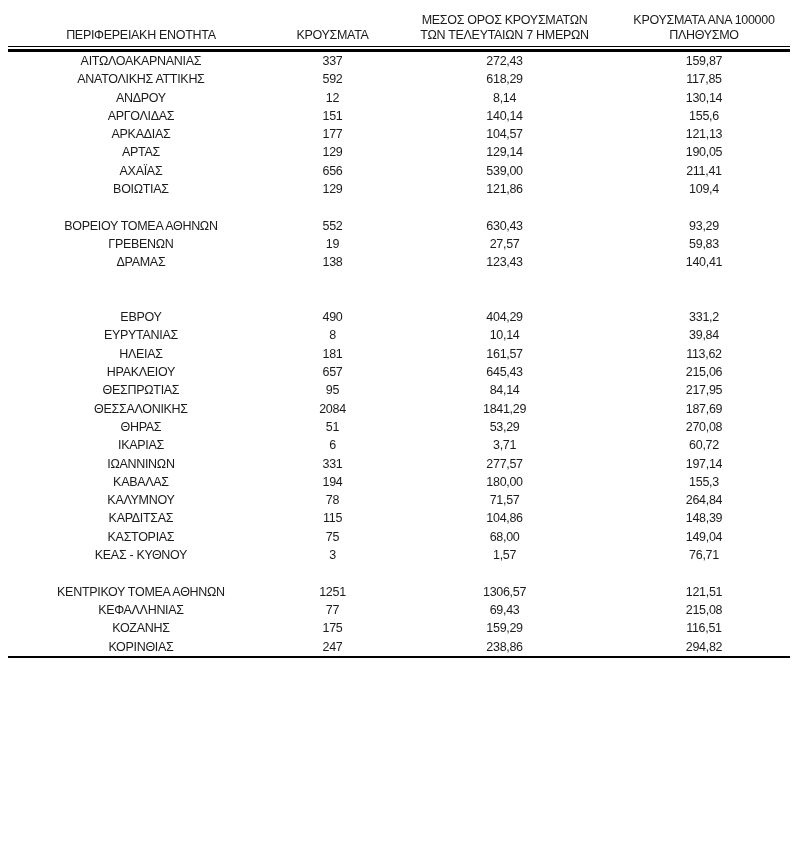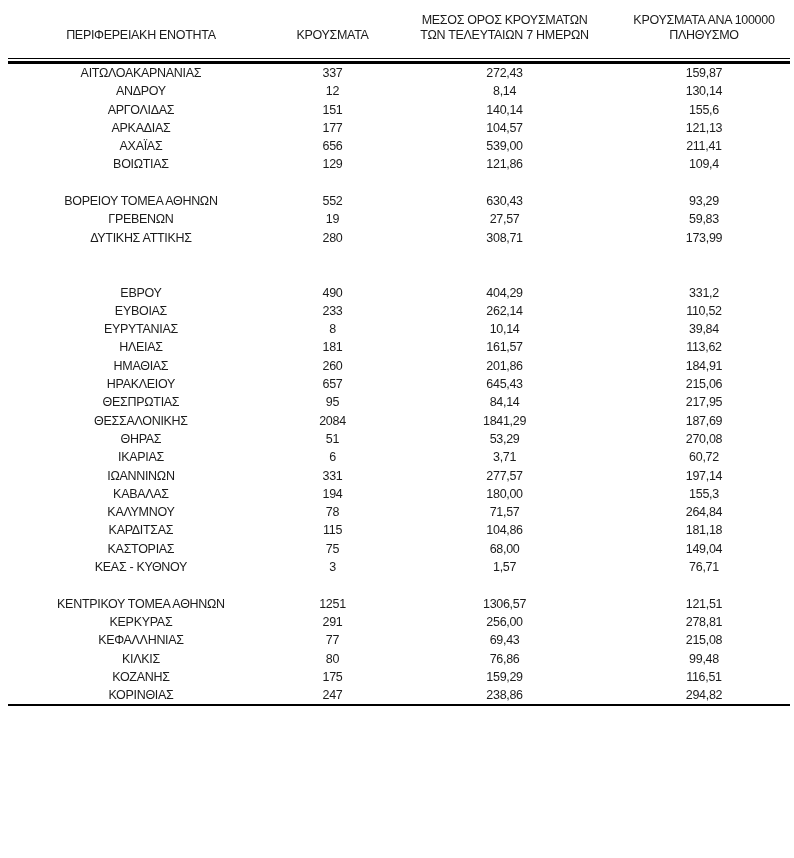--- a/index.html
+++ b/index.html
@@ -31,21 +31,21 @@
     letter-spacing: -0.3px;
     text-align: center;
     padding: 0;
     white-space: nowrap;
     overflow: visible;
   }
   thead th {
     vertical-align: bottom;
     white-space: pre-line;
     line-height: 14.5px;
-    padding-bottom: 16px;
+    padding-bottom: 4px;
     border-bottom: 1px solid #000000;
   }
   tr.rule td {
     height: 2px;
     border-bottom: 3px solid #000000;
   }
   tbody td {
     height: 18.3px;
     line-height: 18.3px;
   }
@@ -81,38 +81,50 @@
       </tr>
     </thead>
     <tbody id="table-body">
         <tr>
           <td>ΑΙΤΩΛΟΑΚΑΡΝΑΝΙΑΣ</td>
           <td>337</td>
           <td>272,43</td>
           <td>159,87</td>
         </tr>
         <tr>
+          <td>ΑΝΑΤΟΛΙΚΗΣ ΑΤΤΙΚΗΣ</td>
+          <td>592</td>
+          <td>618,29</td>
+          <td>117,85</td>
+        </tr>
+        <tr>
           <td>ΑΝΔΡΟΥ</td>
           <td>12</td>
           <td>8,14</td>
           <td>130,14</td>
         </tr>
         <tr>
           <td>ΑΡΓΟΛΙΔΑΣ</td>
           <td>151</td>
           <td>140,14</td>
           <td>155,6</td>
         </tr>
         <tr>
           <td>ΑΡΚΑΔΙΑΣ</td>
           <td>177</td>
           <td>104,57</td>
           <td>121,13</td>
         </tr>
         <tr>
+          <td>ΑΡΤΑΣ</td>
+          <td>129</td>
+          <td>129,14</td>
+          <td>190,05</td>
+        </tr>
+        <tr>
           <td>ΑΧΑΪΑΣ</td>
           <td>656</td>
           <td>539,00</td>
           <td>211,41</td>
         </tr>
         <tr>
           <td>ΒΟΙΩΤΙΑΣ</td>
           <td>129</td>
           <td>121,86</td>
           <td>109,4</td>
@@ -126,62 +138,50 @@
           <td>630,43</td>
           <td>93,29</td>
         </tr>
         <tr>
           <td>ΓΡΕΒΕΝΩΝ</td>
           <td>19</td>
           <td>27,57</td>
           <td>59,83</td>
         </tr>
         <tr>
-          <td>ΔΥΤΙΚΗΣ ΑΤΤΙΚΗΣ</td>
-          <td>280</td>
-          <td>308,71</td>
-          <td>173,99</td>
+          <td>ΔΡΑΜΑΣ</td>
+          <td>138</td>
+          <td>123,43</td>
+          <td>140,41</td>
         </tr>
         <tr class="spacer">
           <td colspan="4"></td>
         </tr>
         <tr class="spacer">
           <td colspan="4"></td>
         </tr>
         <tr>
           <td>ΕΒΡΟΥ</td>
           <td>490</td>
           <td>404,29</td>
           <td>331,2</td>
         </tr>
         <tr>
-          <td>ΕΥΒΟΙΑΣ</td>
-          <td>233</td>
-          <td>262,14</td>
-          <td>110,52</td>
-        </tr>
-        <tr>
           <td>ΕΥΡΥΤΑΝΙΑΣ</td>
           <td>8</td>
           <td>10,14</td>
           <td>39,84</td>
         </tr>
         <tr>
           <td>ΗΛΕΙΑΣ</td>
           <td>181</td>
           <td>161,57</td>
           <td>113,62</td>
         </tr>
         <tr>
-          <td>ΗΜΑΘΙΑΣ</td>
-          <td>260</td>
-          <td>201,86</td>
-          <td>184,91</td>
-        </tr>
-        <tr>
           <td>ΗΡΑΚΛΕΙΟΥ</td>
           <td>657</td>
           <td>645,43</td>
           <td>215,06</td>
         </tr>
         <tr>
           <td>ΘΕΣΠΡΩΤΙΑΣ</td>
           <td>95</td>
           <td>84,14</td>
           <td>217,95</td>
@@ -219,21 +219,21 @@
         <tr>
           <td>ΚΑΛΥΜΝΟΥ</td>
           <td>78</td>
           <td>71,57</td>
           <td>264,84</td>
         </tr>
         <tr>
           <td>ΚΑΡΔΙΤΣΑΣ</td>
           <td>115</td>
           <td>104,86</td>
-          <td>181,18</td>
+          <td>148,39</td>
         </tr>
         <tr>
           <td>ΚΑΣΤΟΡΙΑΣ</td>
           <td>75</td>
           <td>68,00</td>
           <td>149,04</td>
         </tr>
         <tr>
           <td>ΚΕΑΣ - ΚΥΘΝΟΥ</td>
           <td>3</td>
@@ -243,36 +243,24 @@
         <tr class="spacer">
           <td colspan="4"></td>
         </tr>
         <tr>
           <td>ΚΕΝΤΡΙΚΟΥ ΤΟΜΕΑ ΑΘΗΝΩΝ</td>
           <td>1251</td>
           <td>1306,57</td>
           <td>121,51</td>
         </tr>
         <tr>
-          <td>ΚΕΡΚΥΡΑΣ</td>
-          <td>291</td>
-          <td>256,00</td>
-          <td>278,81</td>
-        </tr>
-        <tr>
           <td>ΚΕΦΑΛΛΗΝΙΑΣ</td>
           <td>77</td>
           <td>69,43</td>
           <td>215,08</td>
-        </tr>
-        <tr>
-          <td>ΚΙΛΚΙΣ</td>
-          <td>80</td>
-          <td>76,86</td>
-          <td>99,48</td>
         </tr>
         <tr>
           <td>ΚΟΖΑΝΗΣ</td>
           <td>175</td>
           <td>159,29</td>
           <td>116,51</td>
         </tr>
         <tr class="last-row">
           <td>ΚΟΡΙΝΘΙΑΣ</td>
           <td>247</td>

